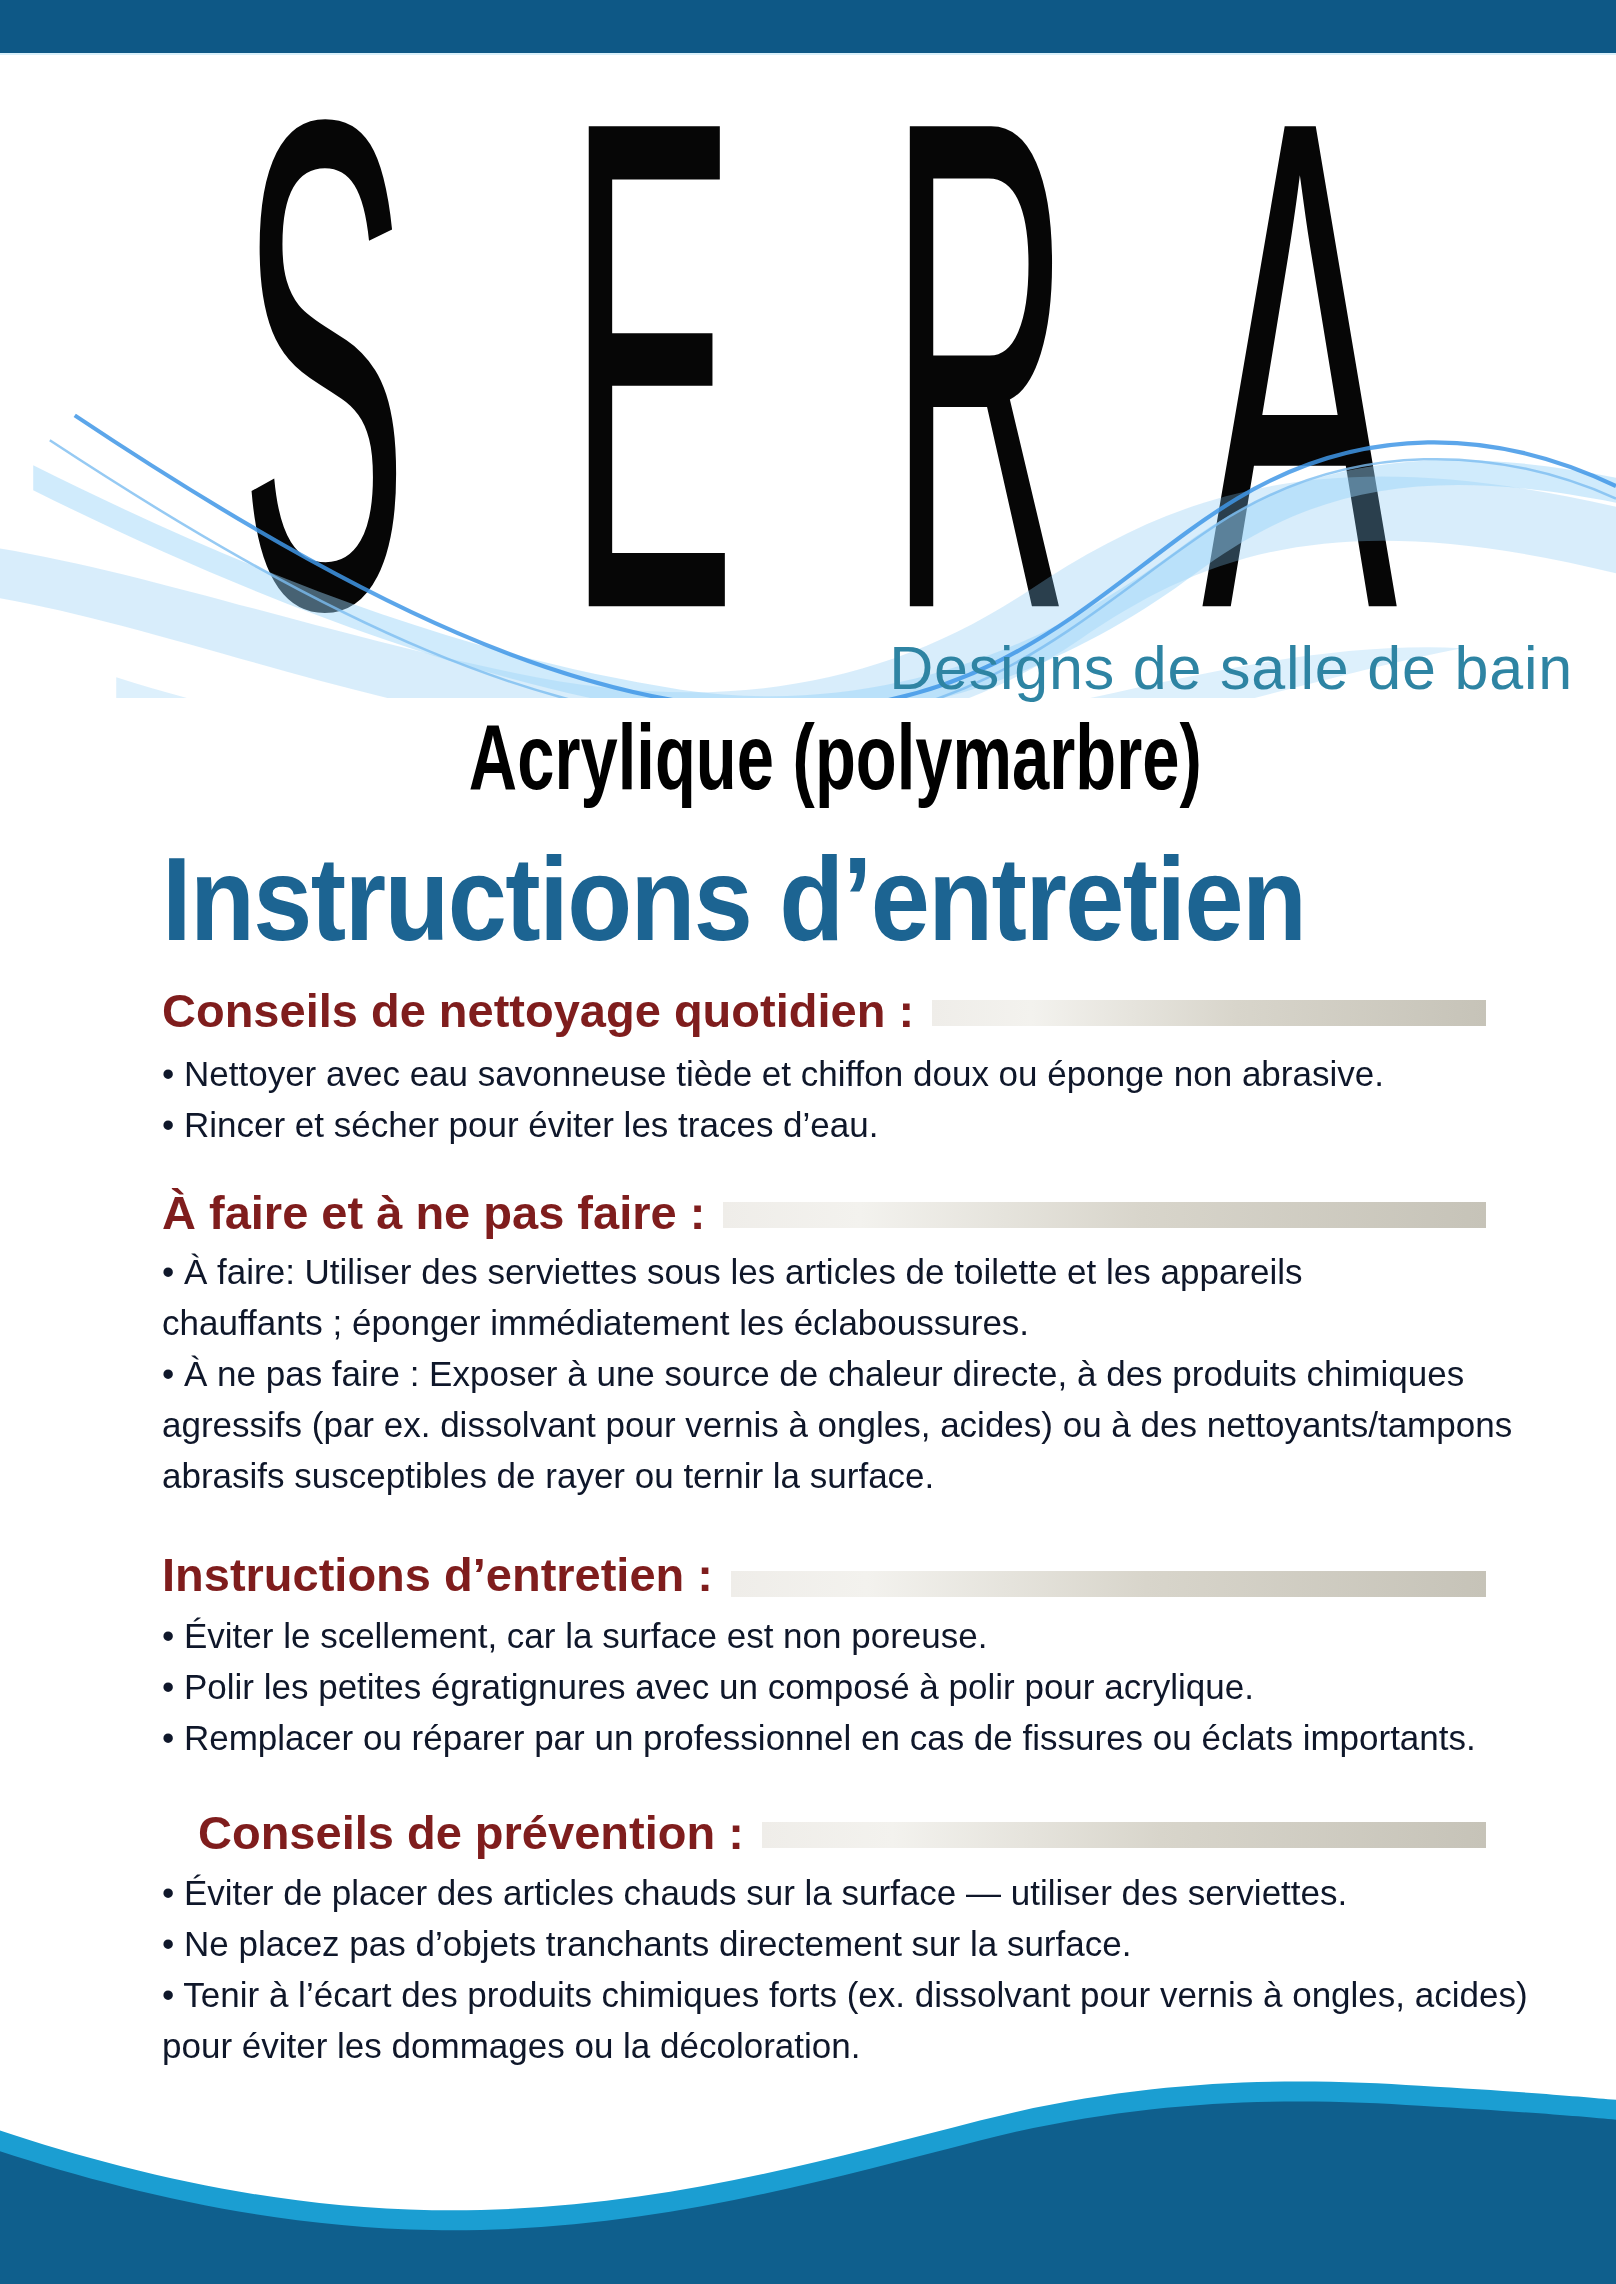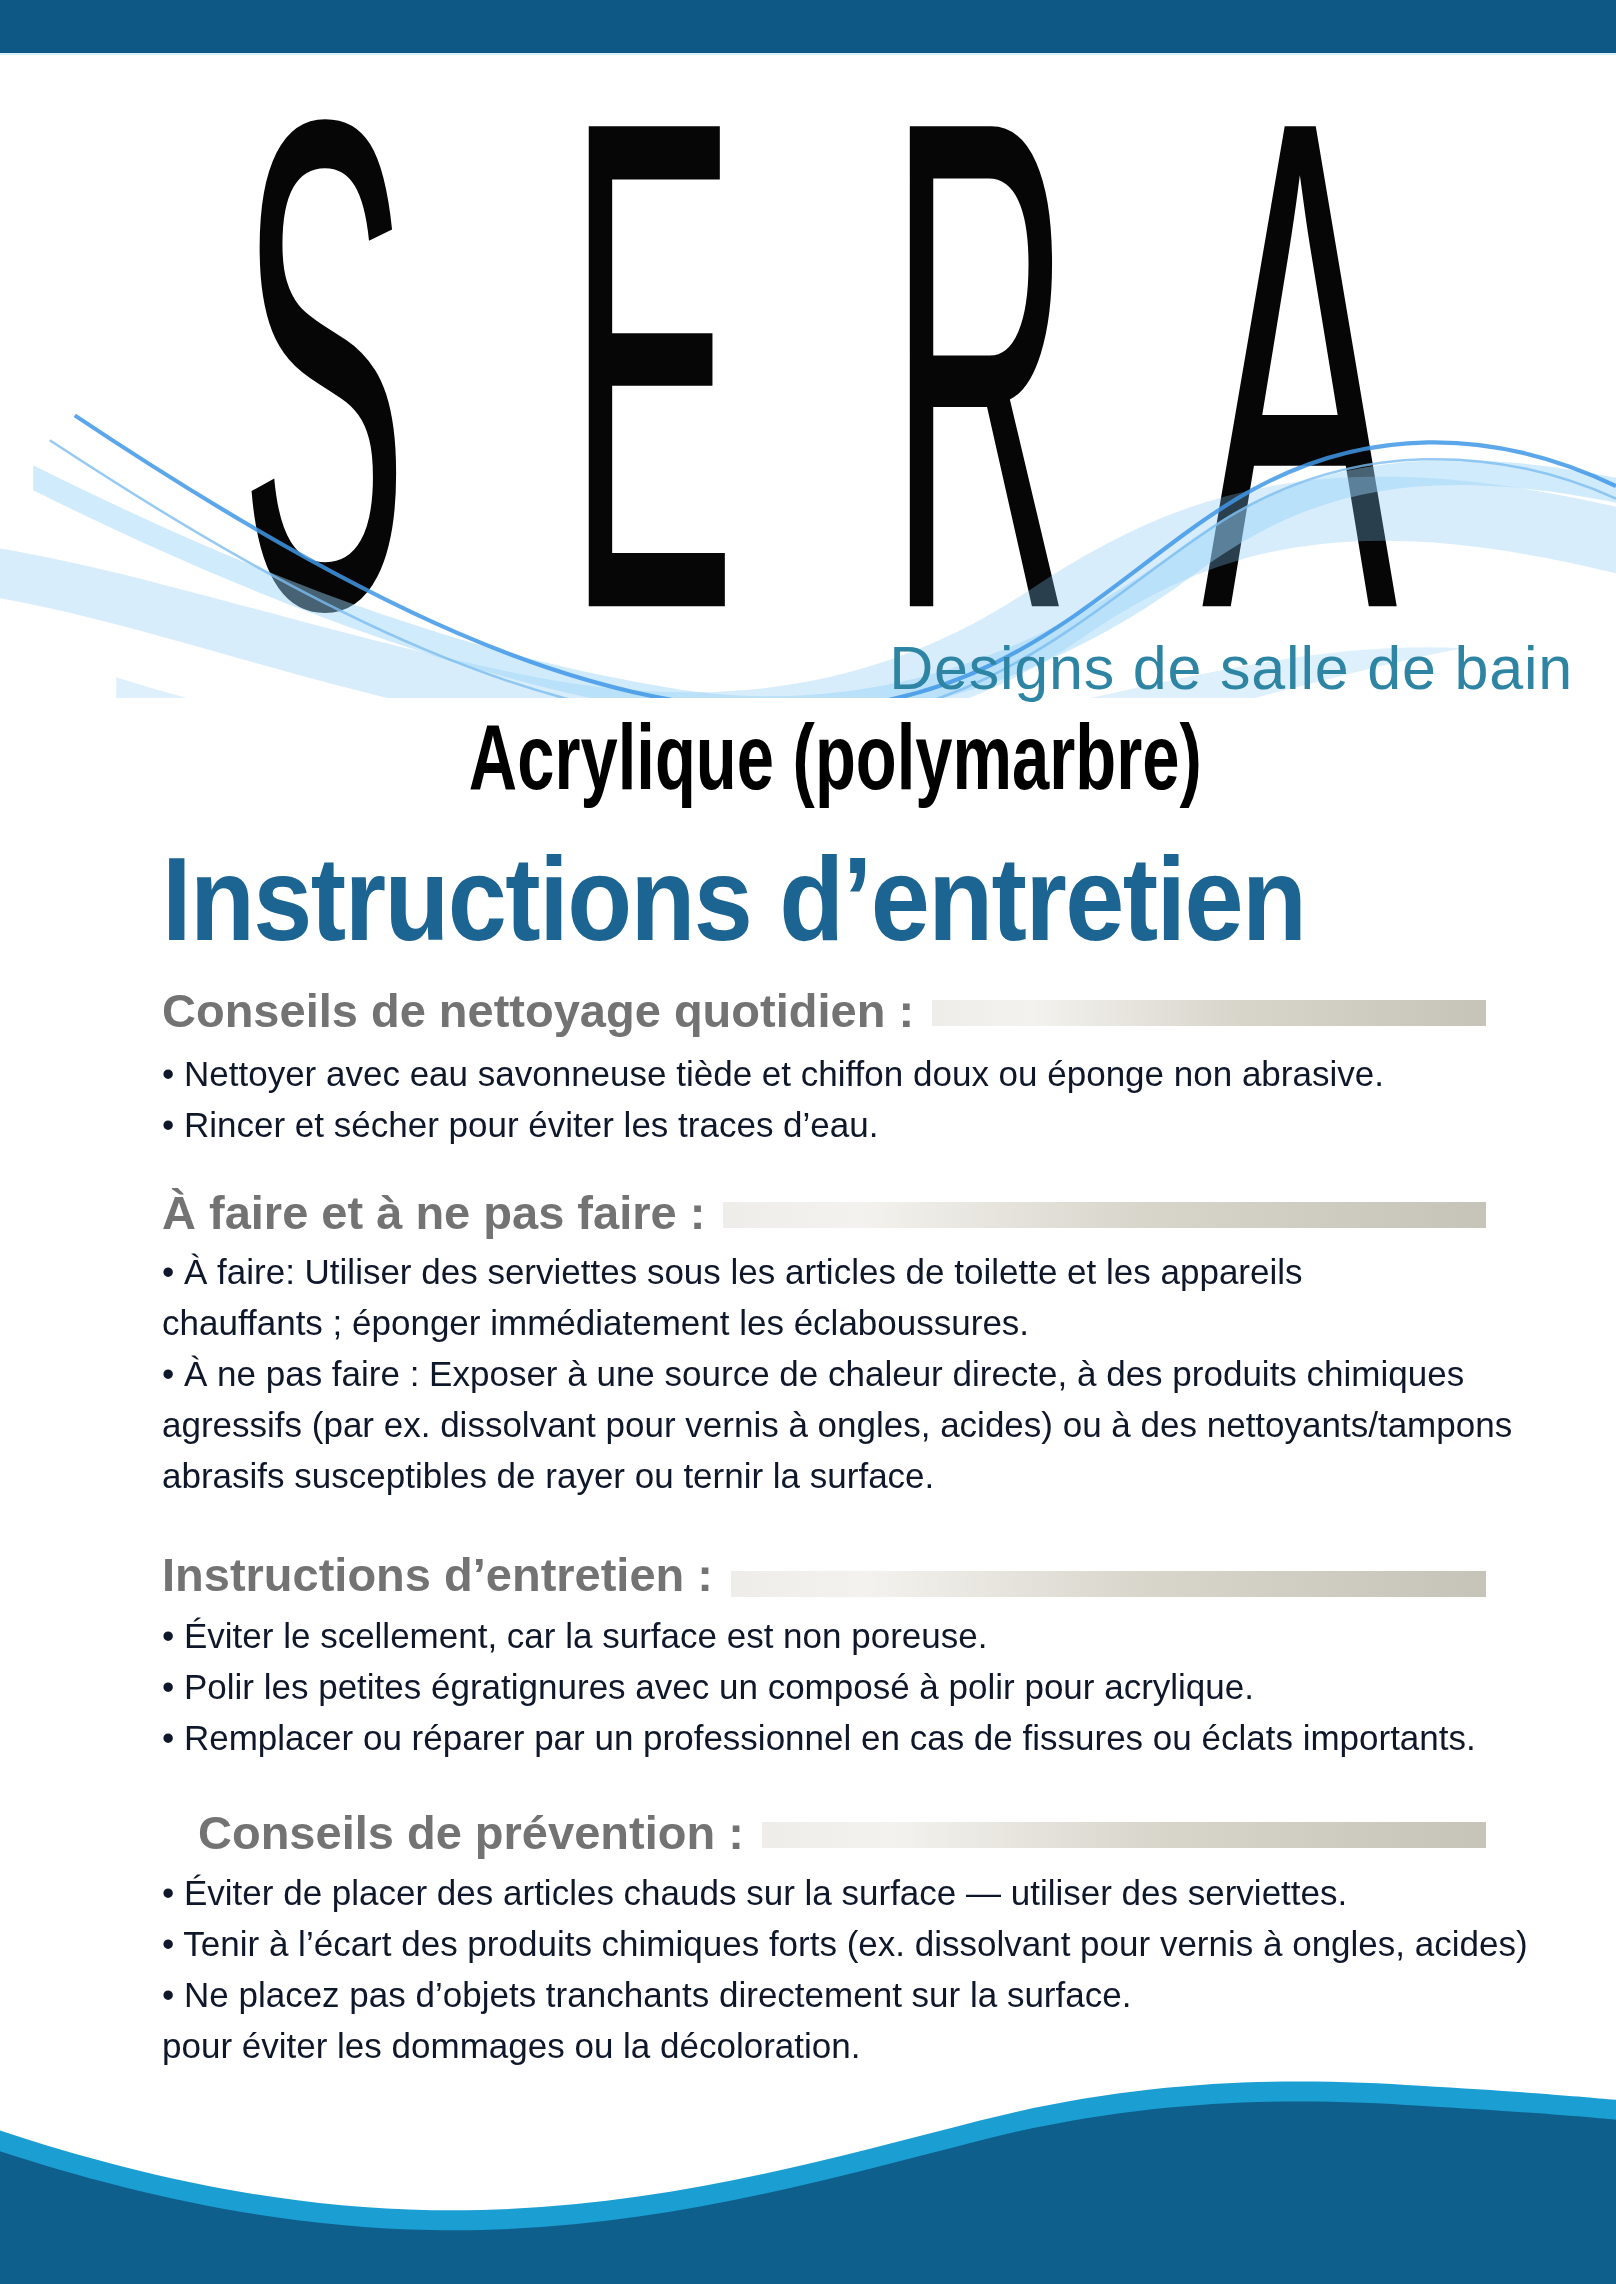--- a/index.html
+++ b/index.html
@@ -57,21 +57,21 @@
     letter-spacing:-1.7px; white-space:nowrap;
     transform:scaleX(0.90); transform-origin:left;
   }
 
   
   .sec-row {
     position:absolute; left:162px; right:130px;
     display:flex; align-items:flex-start;
   }
   .sec-heading {
-    font-size:47px; font-weight:700; color:#737373;
+    font-size:47px; font-weight:700; color:#7f1d1d;
     white-space:nowrap; line-height:58px;
   }
   .sec-bar {
     flex:1; height:26px; margin-left:18px; margin-top:18px;
     background:linear-gradient(90deg, #efede9 0%, #f3f2ee 18%, #d8d5cb 55%, #c6c3b8 100%);
   }
 
   
   .bullets { position:absolute; left:162px; }
   .bullets p {
@@ -147,22 +147,22 @@
     <p>• Polir les petites égratignures avec un composé à polir pour acrylique.</p>
     <p>• Remplacer ou réparer par un professionnel en cas de fissures ou éclats importants.</p>
   </div>
 
   <div class="sec-row" style="top:1804px;margin-left:36px;">
     <span class="sec-heading">Conseils de prévention :</span>
     <div class="sec-bar"></div>
   </div>
   <div class="bullets" style="top:1867px;">
     <p>• Éviter de placer des articles chauds sur la surface — utiliser des serviettes.</p>
+    <p>• Ne placez pas d’objets tranchants directement sur la surface.</p>
     <p>• Tenir à l’écart des produits chimiques forts (ex. dissolvant pour vernis à ongles, acides)</p>
-    <p>• Ne placez pas d’objets tranchants directement sur la surface.</p>
     <p>pour éviter les dommages ou la décoloration.</p>
   </div>
 
   <svg class="footer-svg" viewBox="0 0 1946 340" preserveAspectRatio="none" aria-hidden="true">
     <path d="M0,155 C150,205 330,248 520,251 C760,255 960,200 1180,143
              C1390,89 1570,92 1710,101 C1830,108 1905,114 1946,118
              L1946,340 L0,340 Z" fill="#1b9ed2"></path>
     <path d="M0,180 C150,229 330,272 520,275 C760,279 960,224 1180,167
              C1390,113 1570,116 1710,125 C1830,132 1905,138 1946,142
              L1946,340 L0,340 Z" fill="#0f5f8d"></path>

